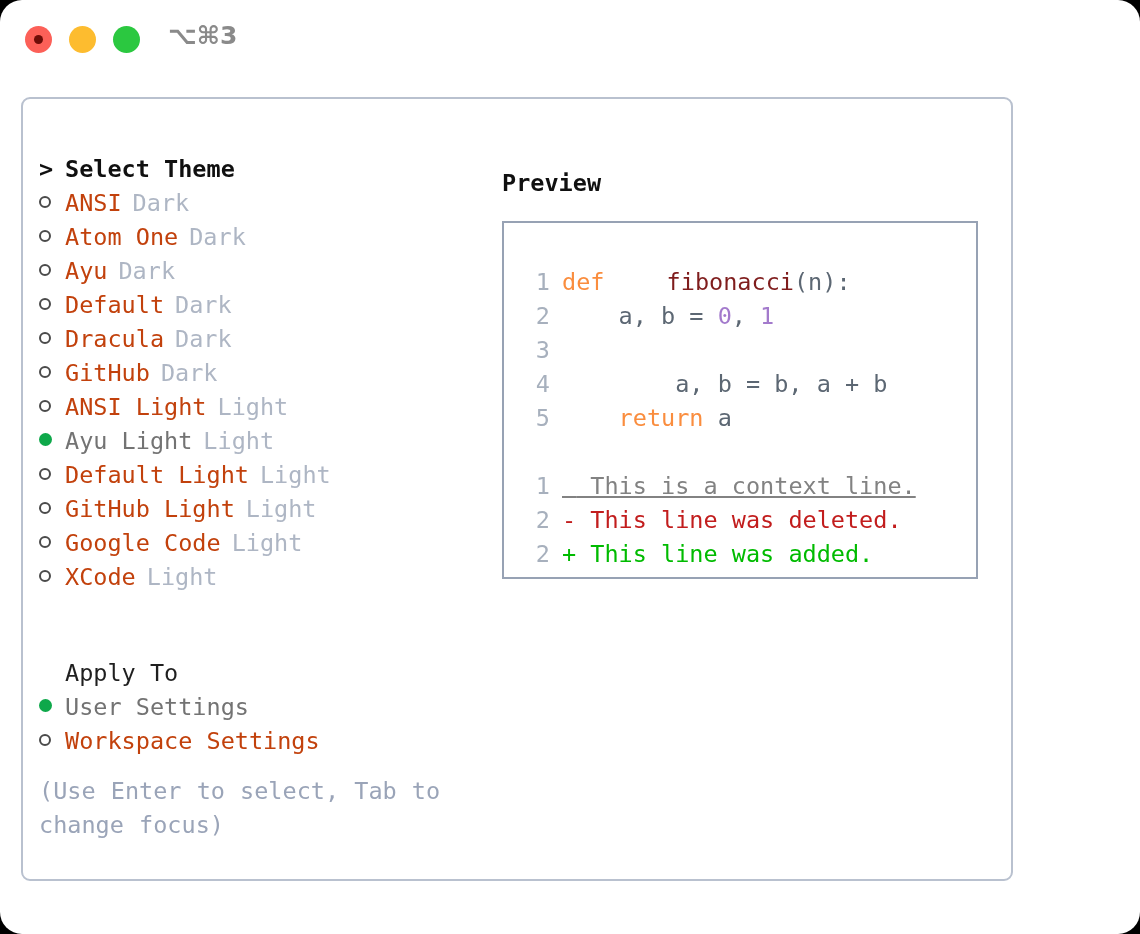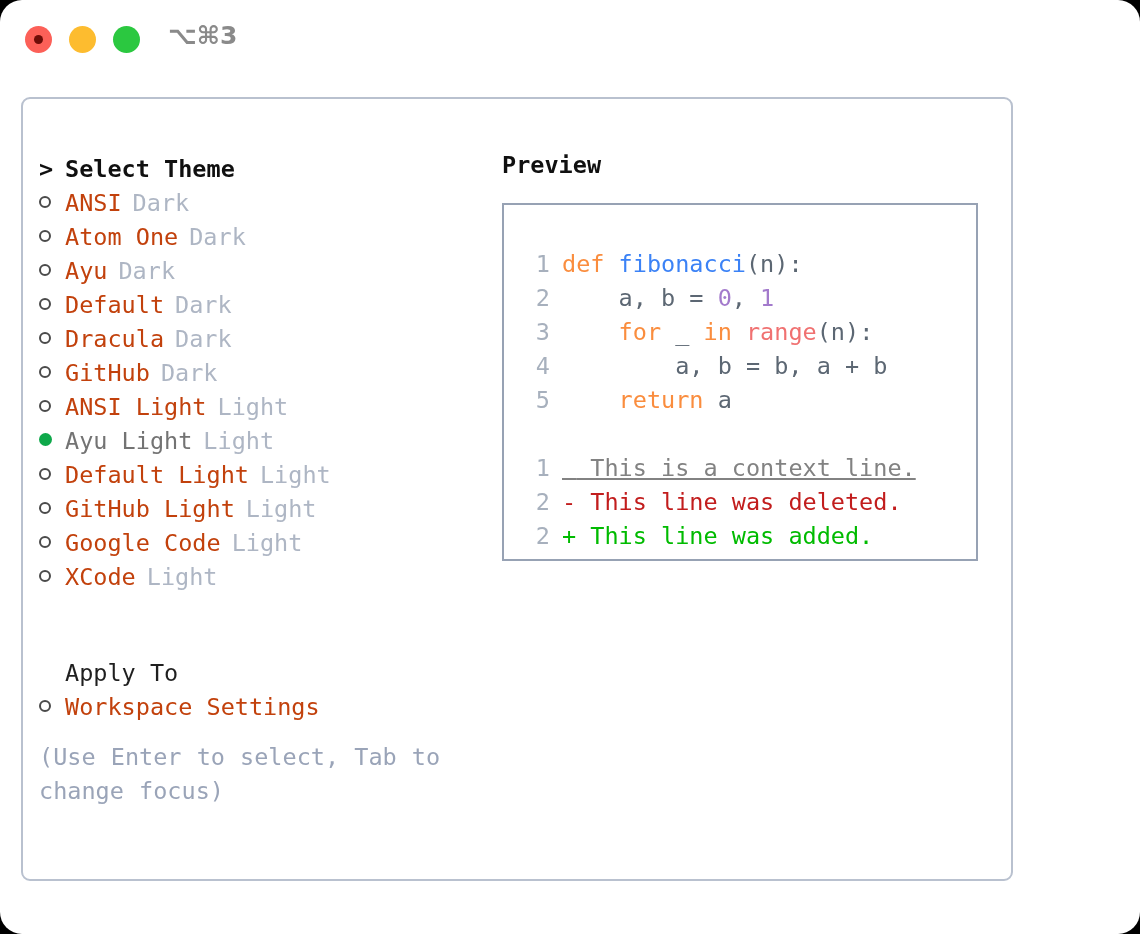--- a/index.html
+++ b/index.html
@@ -167,21 +167,21 @@
     line-height: 34px;
     color: #9aa4b8;
     width: 420px;
     word-spacing: 1px;
   }
 
   
   .right-col {
     position: absolute;
     left: 479px;
-    top: 49px;
+    top: 67px;
     width: 500px;
   }
   .preview-title {
     font-size: 23.5px;
     line-height: 34px;
     font-weight: bold;
     color: #101010;
   }
   .code-box {
     margin-top: 21px;
@@ -203,21 +203,21 @@
   .ln {
     color: #a7b0bd;
     width: 28px;
     flex: 0 0 28px;
     text-align: right;
     margin-right: 12px;
   }
   .code-blank { height: 34px; }
 
   .tk-kw  { color: #fa8d3e; }
-  .tk-fn  { color: #3b82f6; }
+  .tk-fn  { color: #7f1d1d; margin-left: 48px; }
   .tk-num { color: #a37acc; }
   .tk-bi  { color: #f07171; }
   .tk-pl  { color: #5c6773; }
   .tk-ctx { color: #828282; text-decoration: underline; }
   .tk-del { color: #c21d1d; }
   .tk-add { color: #00bb00; }
 </style>
 </head>
 <body>
 
@@ -303,36 +303,40 @@
               <span class="label-main">XCode</span>
               <span class="label-cat">Light</span>
             </div>
           </div>
 
         <div class="section-gap"></div>
 
         <div class="apply-title">Apply To</div>
 
         <div id="apply-items">
+            <div class="row selected">
+              <span class="marker"><span class="bullet-filled"></span></span>
+              <span class="label-main">User Settings</span>
+            </div>
             <div class="row">
               <span class="marker"><span class="bullet-hollow"></span></span>
               <span class="label-main">Workspace Settings</span>
             </div>
           </div>
 
         <div class="hint">(Use Enter to select, Tab to change focus)</div>
       </div>
 
       <div class="right-col">
         <div class="preview-title">Preview</div>
         <div class="code-box">
           <div id="code-lines">
               <div class="code-line"><span class="ln">1</span><span><span class="tk-kw">def </span><span class="tk-fn">fibonacci</span><span class="tk-pl">(n):</span></span></div>
               <div class="code-line"><span class="ln">2</span><span><span class="tk-pl">    a, b = </span><span class="tk-num">0</span><span class="tk-pl">, </span><span class="tk-num">1</span></span></div>
-              <div class="code-line"><span class="ln">3</span><span><span class="tk-pl">    </span><span class="tk-kw">for</span><span class="tk-pl"> _ </span><span class="tk-kw">in</span><span class="tk-pl"> </span><span class="tk-bi">range</span><span class="tk-pl">(n):</span></span></div>
+              <div class="code-line"><span class="ln">3</span></div>
               <div class="code-line"><span class="ln">4</span><span><span class="tk-pl">        a, b = b, a + b</span></span></div>
               <div class="code-line"><span class="ln">5</span><span><span class="tk-pl">    </span><span class="tk-kw">return</span><span class="tk-pl"> a</span></span></div>
             </div>
           <div class="code-blank"></div>
           <div id="diff-lines">
               <div class="code-line"><span class="ln">1</span><span class="tk-ctx"> </span><span class="tk-ctx"> This is a context line.</span></div>
               <div class="code-line"><span class="ln">2</span><span class="tk-del">-</span><span class="tk-del"> This line was deleted.</span></div>
               <div class="code-line"><span class="ln">2</span><span class="tk-add">+</span><span class="tk-add"> This line was added.</span></div>
             </div>
         </div>

